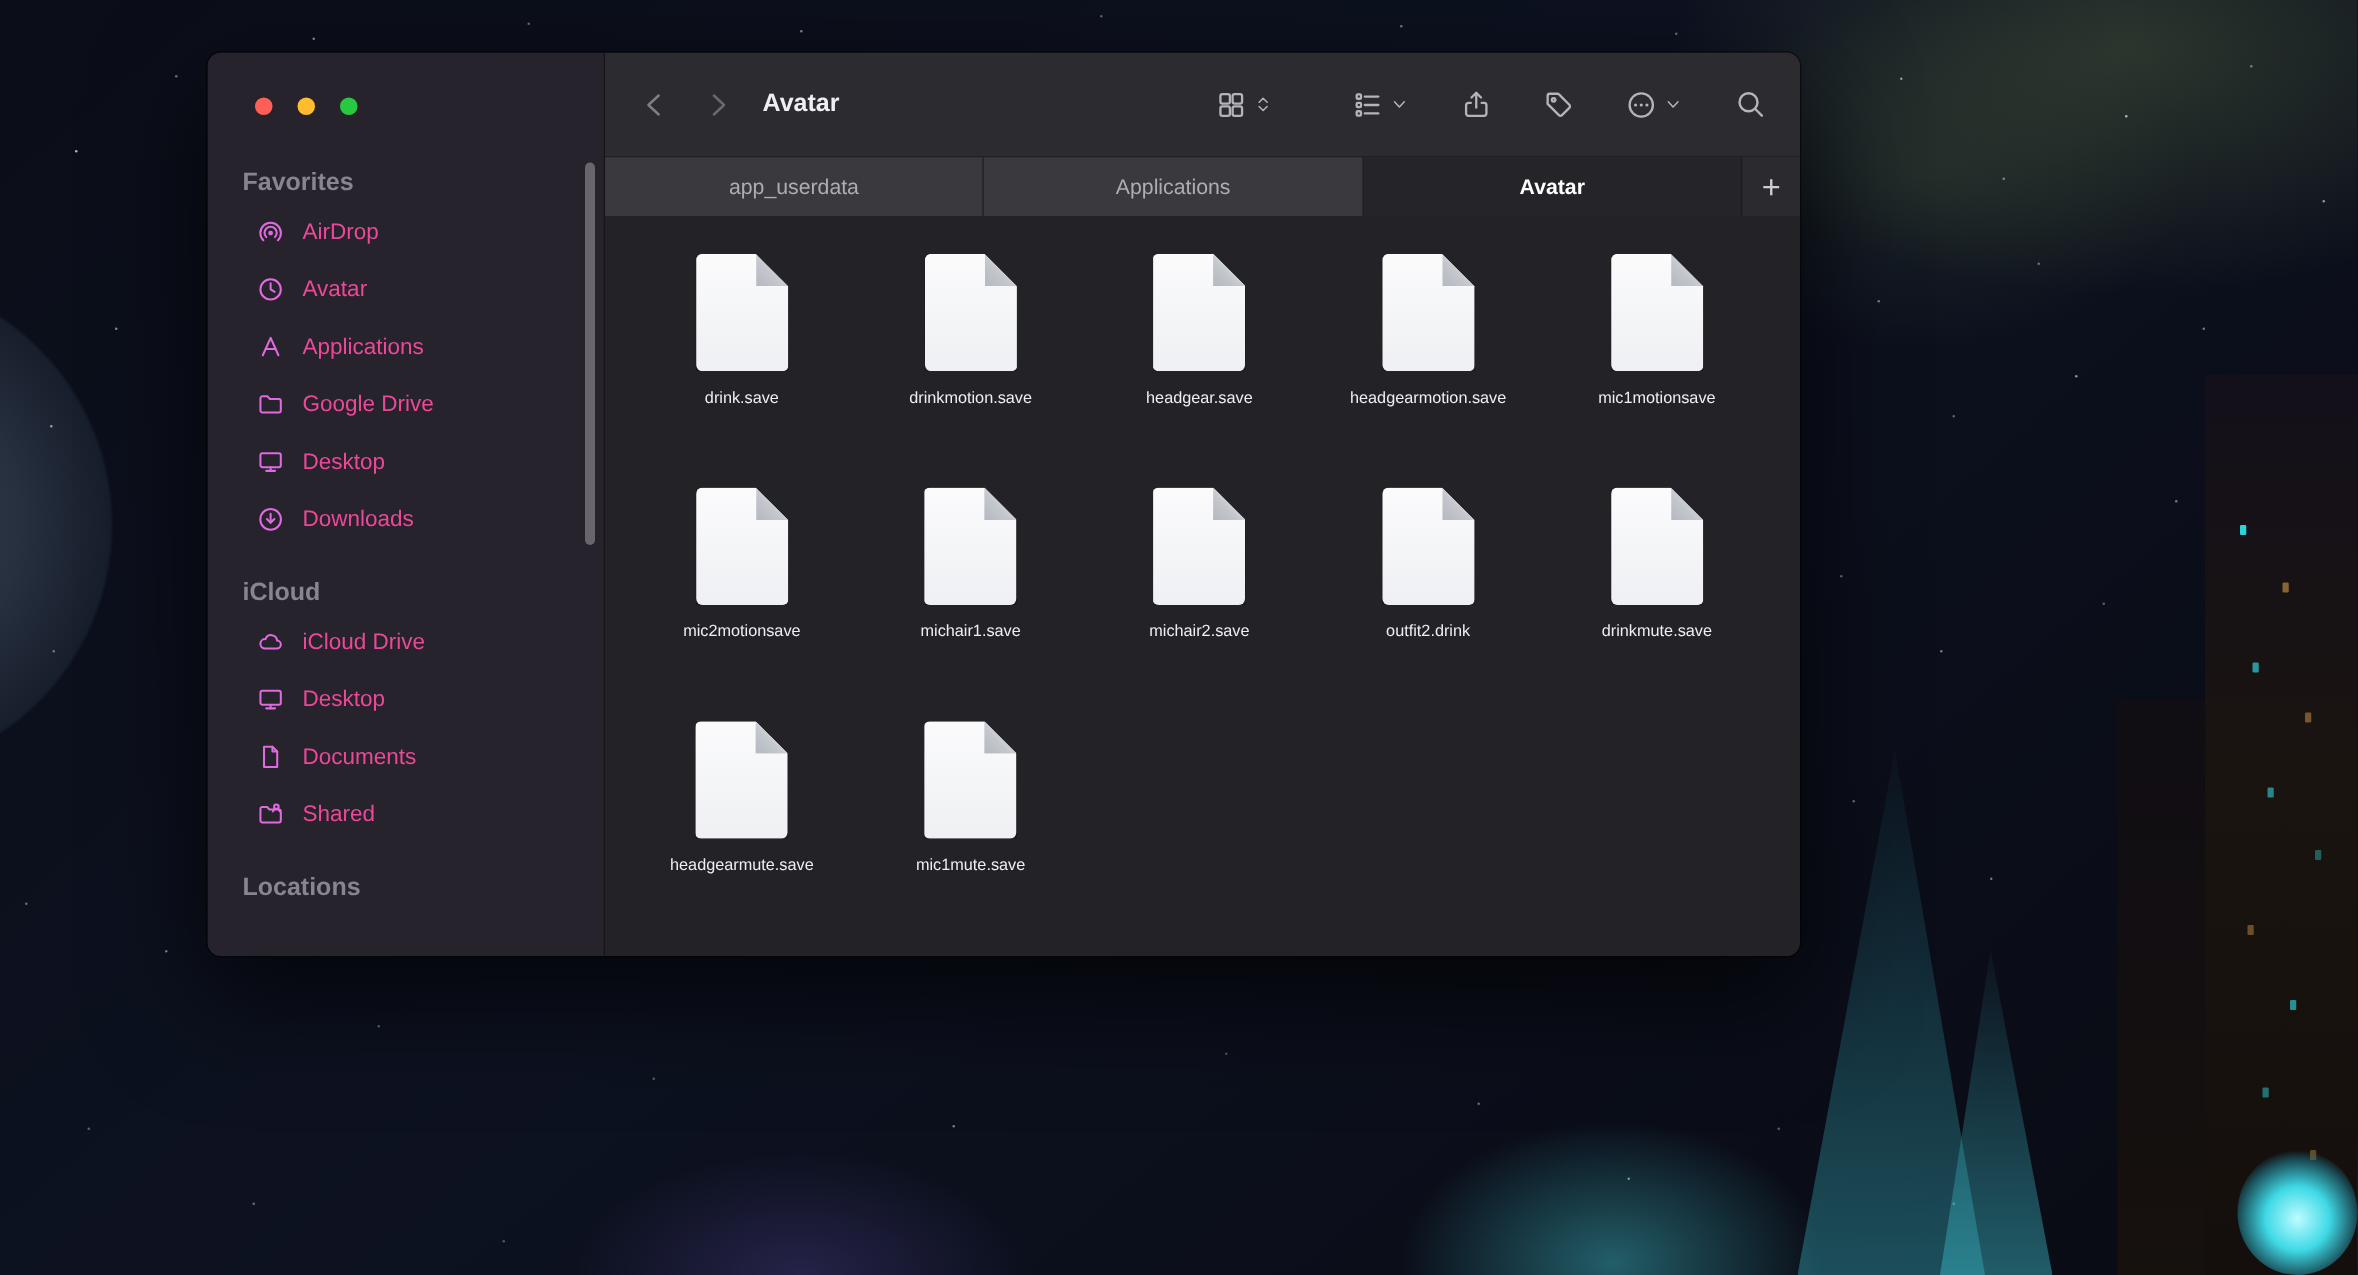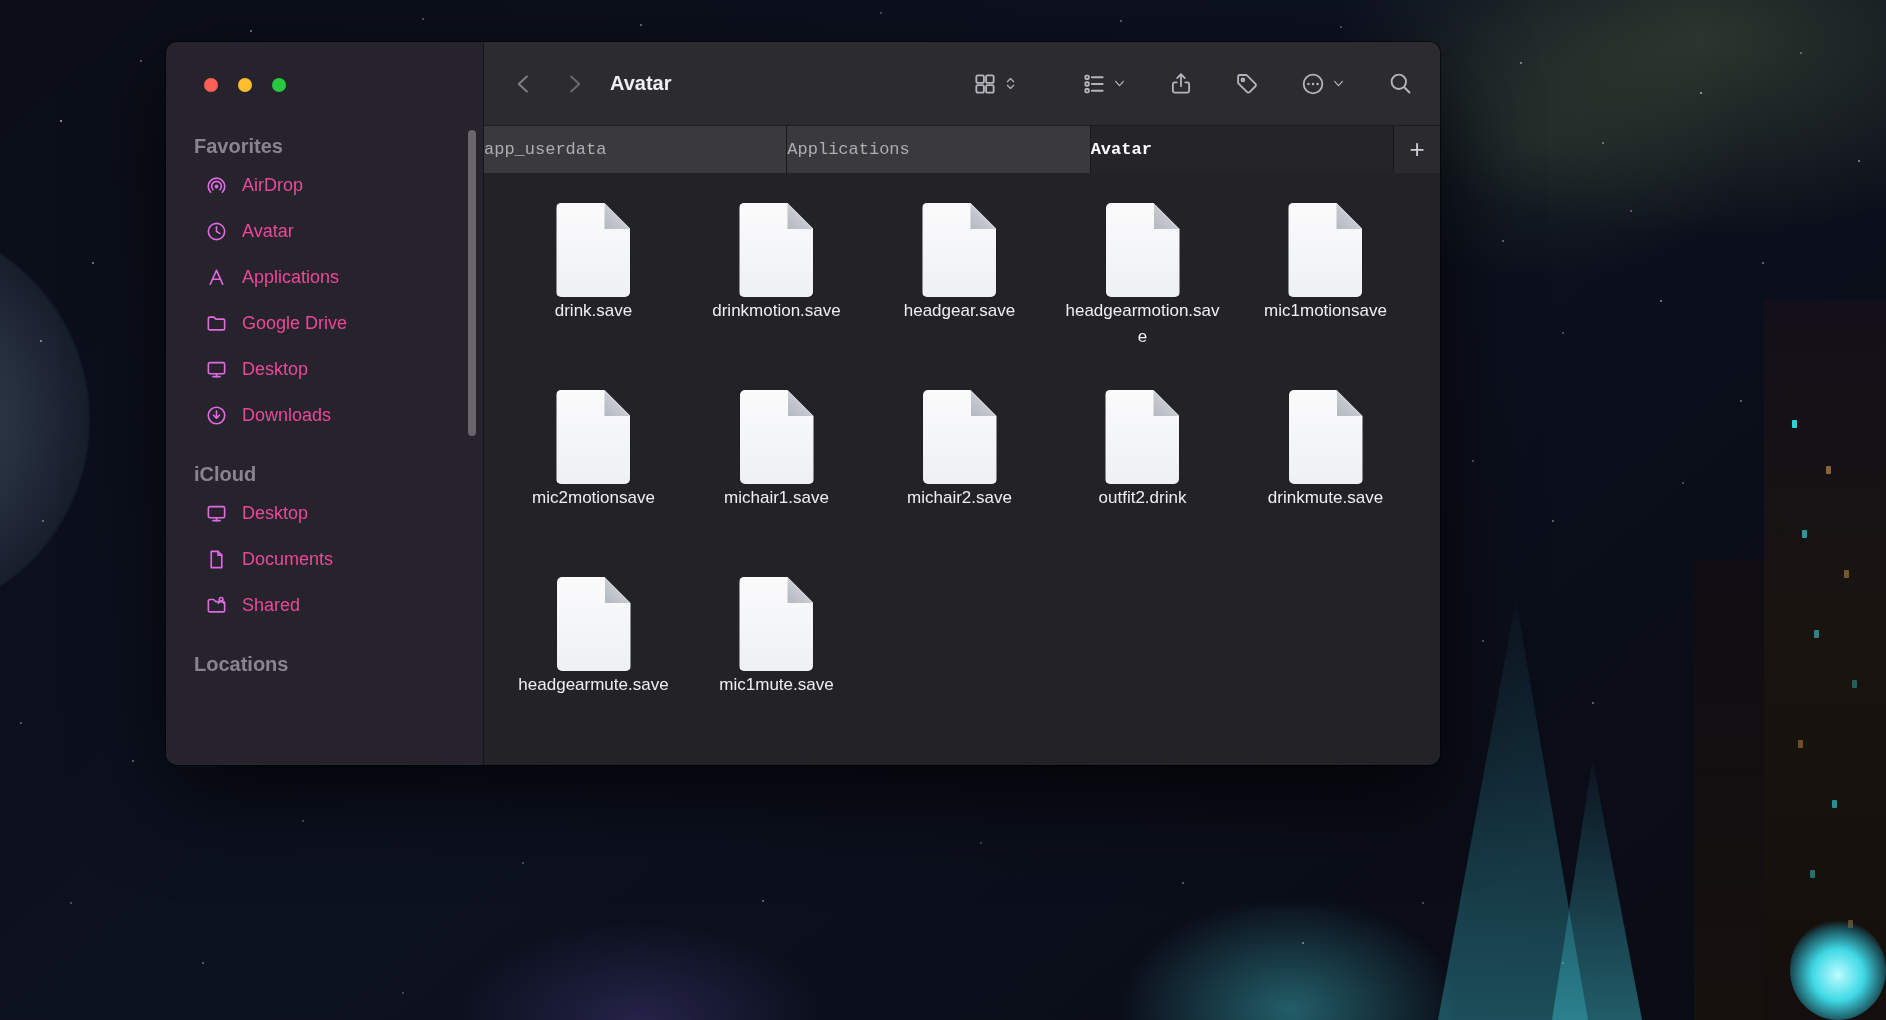--- a/index.html
+++ b/index.html
@@ -84,40 +84,40 @@
   .nav.fwd { color:#6b696f; margin-left:22px; }
   .win-title { margin-left:22px; font-size:20px; font-weight:700; color:#f0eef2; }
   .tool-right { margin-left:auto; display:flex; align-items:center; }
   .tool-right > * { margin-left:40px; }
   .tool-right > .first { margin-left:0; }
   .view-switcher { margin-right:22px; }
   .search-btn .ticn svg { width:27px; height:27px; }
 
   
   .tabbar { height:47px; flex:0 0 47px; display:flex; background:#3a393d; }
-  .tab { flex:1; display:flex; align-items:center; justify-content:flex-start;
-    background:#3a393d; color:#aeadb3; font-size:17px; border-right:1px solid #19181c; cursor:default;font-family:Liberation Mono, monospace; }
+  .tab { flex:1; display:flex; align-items:center; justify-content:center;
+    background:#3a393d; color:#aeadb3; font-size:17px; border-right:1px solid #19181c; cursor:default; }
   .tab.active { background:#252428; color:#ffffff; font-weight:700; }
   .tab-add { flex:0 0 46px; display:flex; align-items:center; justify-content:center;
     background:#2b2a2e; color:#cfcdd3; font-size:26px; font-weight:400; cursor:default; }
 
   
   .content { flex:1; background:#232226; overflow:hidden;
     display:grid; grid-template-columns:repeat(5, 183px); grid-auto-rows:187px;
     padding:28px 0 0 18px; justify-items:center; align-items:start; }
   .file { display:flex; flex-direction:column; align-items:center; cursor:default; }
   .doc { position:relative; width:74px; height:94px; margin-top:2px;
     background:linear-gradient(180deg,#fbfbfc 0%, #eef0f3 100%);
     border-radius:5px;
     clip-path:polygon(0 0, calc(100% - 26px) 0, 100% 26px, 100% 100%, 0 100%);
     box-shadow:0 2px 5px rgba(0,0,0,0.45); }
   .fold { position:absolute; top:0; right:0; width:26px; height:26px;
     background:linear-gradient(to bottom left, #eceef1 10%, #c3c7cd 60%, #b4b8bf 100%);
     clip-path:polygon(0 0, 100% 100%, 0 100%); }
-  .file-label { margin-top:1px; max-width:160px; text-align:center; font-size:17px;
+  .file-label { margin-top:11px; max-width:160px; text-align:center; font-size:13px;
     line-height:1.55; color:#f0eef2; word-break:break-word; }
 </style>
 </head>
 <body>
 
 <div class="wallpaper">
   <div class="stars"></div>
   <div class="crystal1"></div>
   <div class="crystal2"></div>
   <div class="tower-mid"></div>
@@ -188,20 +188,28 @@
               <path d="M12 7.4v7.2"></path>
               <path d="M8.9 11.7l3.1 3.1 3.1-3.1"></path>
             </svg>
           </span>
           <span class="side-label">Downloads</span>
         </div>
         <div class="side-head gap">iCloud</div>
         <div class="side-item">
           <span class="icn">
             <svg viewBox="0 0 24 24" fill="none" stroke="currentColor" stroke-width="1.7" stroke-linecap="round" stroke-linejoin="round">
+              <path d="M7 17.5h10a3.3 3.3 0 0 0 .4-6.6 5 5 0 0 0-9.7-1.2A3.9 3.9 0 0 0 7 17.5Z"></path>
+            </svg>
+          </span>
+          <span class="side-label">iCloud Drive</span>
+        </div>
+        <div class="side-item">
+          <span class="icn">
+            <svg viewBox="0 0 24 24" fill="none" stroke="currentColor" stroke-width="1.7" stroke-linecap="round" stroke-linejoin="round">
               <rect x="3.5" y="4.8" width="17" height="11.6" rx="1.6"></rect>
               <path d="M12 16.4v3.1"></path>
               <path d="M8.3 19.5h7.4"></path>
             </svg>
           </span>
           <span class="side-label">Desktop</span>
         </div>
         <div class="side-item">
           <span class="icn">
             <svg viewBox="0 0 24 24" fill="none" stroke="currentColor" stroke-width="1.7" stroke-linecap="round" stroke-linejoin="round">

